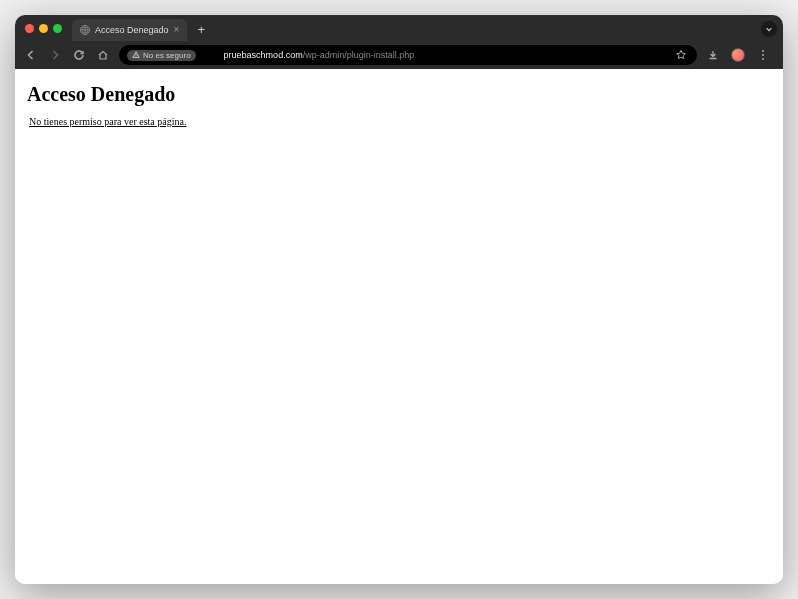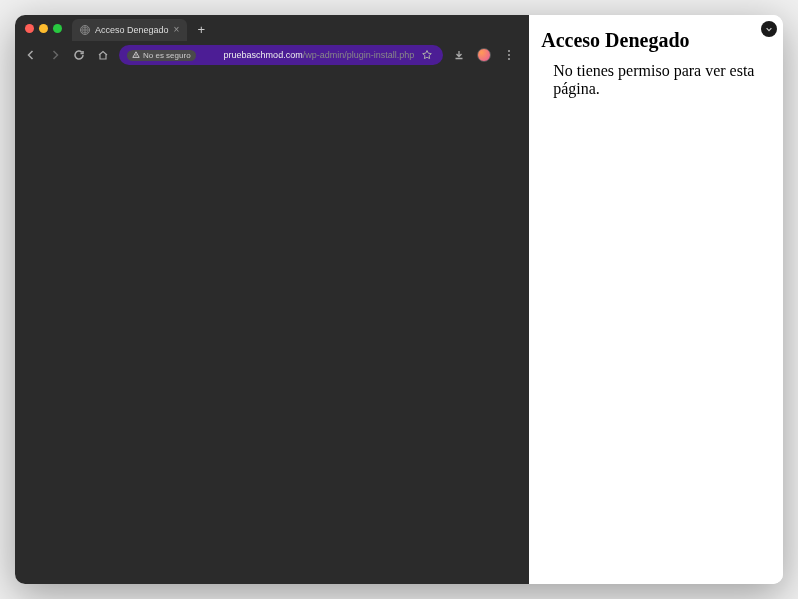--- a/index.html
+++ b/index.html
@@ -12,21 +12,21 @@
       padding: 15px;
     }
     .window {
       width: 768px;
       height: 569px;
       background: #fff;
       border-radius: 10px;
       overflow: hidden;
       box-shadow: 0 10px 40px rgba(0,0,0,0.35);
       display: flex;
-      flex-direction: row;
+      flex-direction: column;
     }
     .chrome-top {
       background: #2b2b2b;
       color: #ccc;
       font-size: 9px;
       user-select: none;
     }
     .tab-strip {
       display: flex;
       align-items: center;
@@ -79,21 +79,21 @@
     }
     .nav-btn, .icon-btn {
       width: 16px; height: 16px;
       display: flex; align-items: center; justify-content: center;
       color: #aaa;
     }
     .nav-btn svg, .icon-btn svg { width: 12px; height: 12px; }
     .nav-btn.disabled { color: #666; }
     .omnibox {
       flex: 1;
-      background: #4c1d95;
+      background: #000000;
       border-radius: 12px;
       height: 20px;
       display: flex;
       align-items: center;
       padding: 0 8px;
       gap: 5px;
     }
     .security-chip {
       display: flex;
       align-items: center;
@@ -126,22 +126,23 @@
       font-family: "Times New Roman", Times, serif;
       color: #000;
       overflow: auto;
     }
     .content h1 {
       font-size: 20px;
       font-weight: bold;
       margin: 4px 0 10px 0;
     }
     .content p {
-      font-size: 16px;
-      margin: 6px 12px;
+      font-size: 10px;
+      margin: 6px 2px;
+      text-decoration: underline;
     }
     .content .err-label { font-weight: bold; }
     .dropdown-arrow {
       position: absolute;
       top: 6px; right: 6px;
       width: 16px; height: 16px;
       background: #1a1a1a;
       border-radius: 50%;
       display: flex; align-items: center; justify-content: center;
     }

